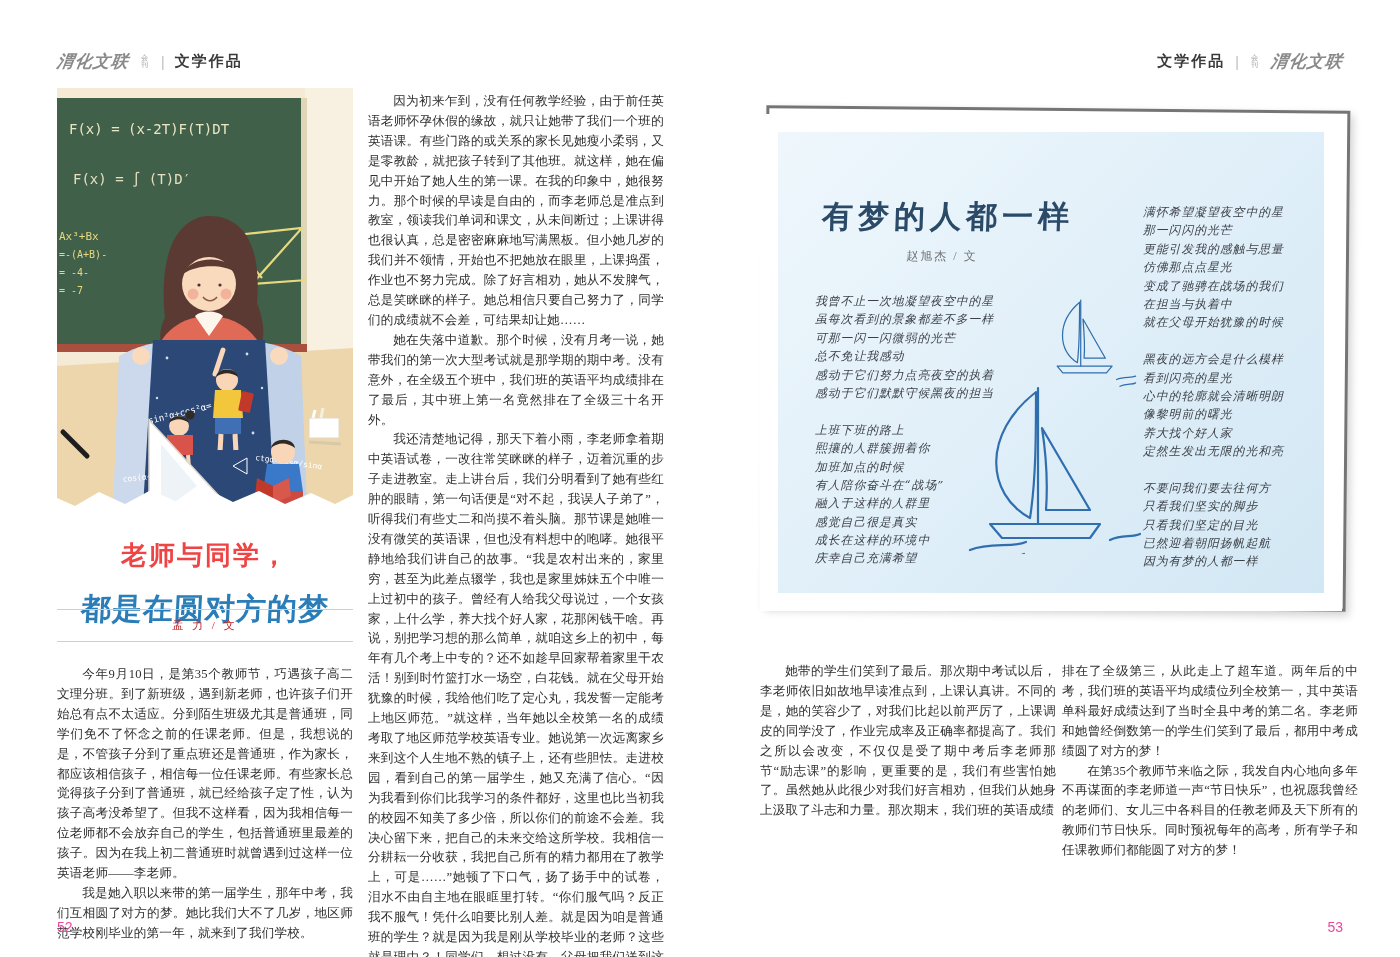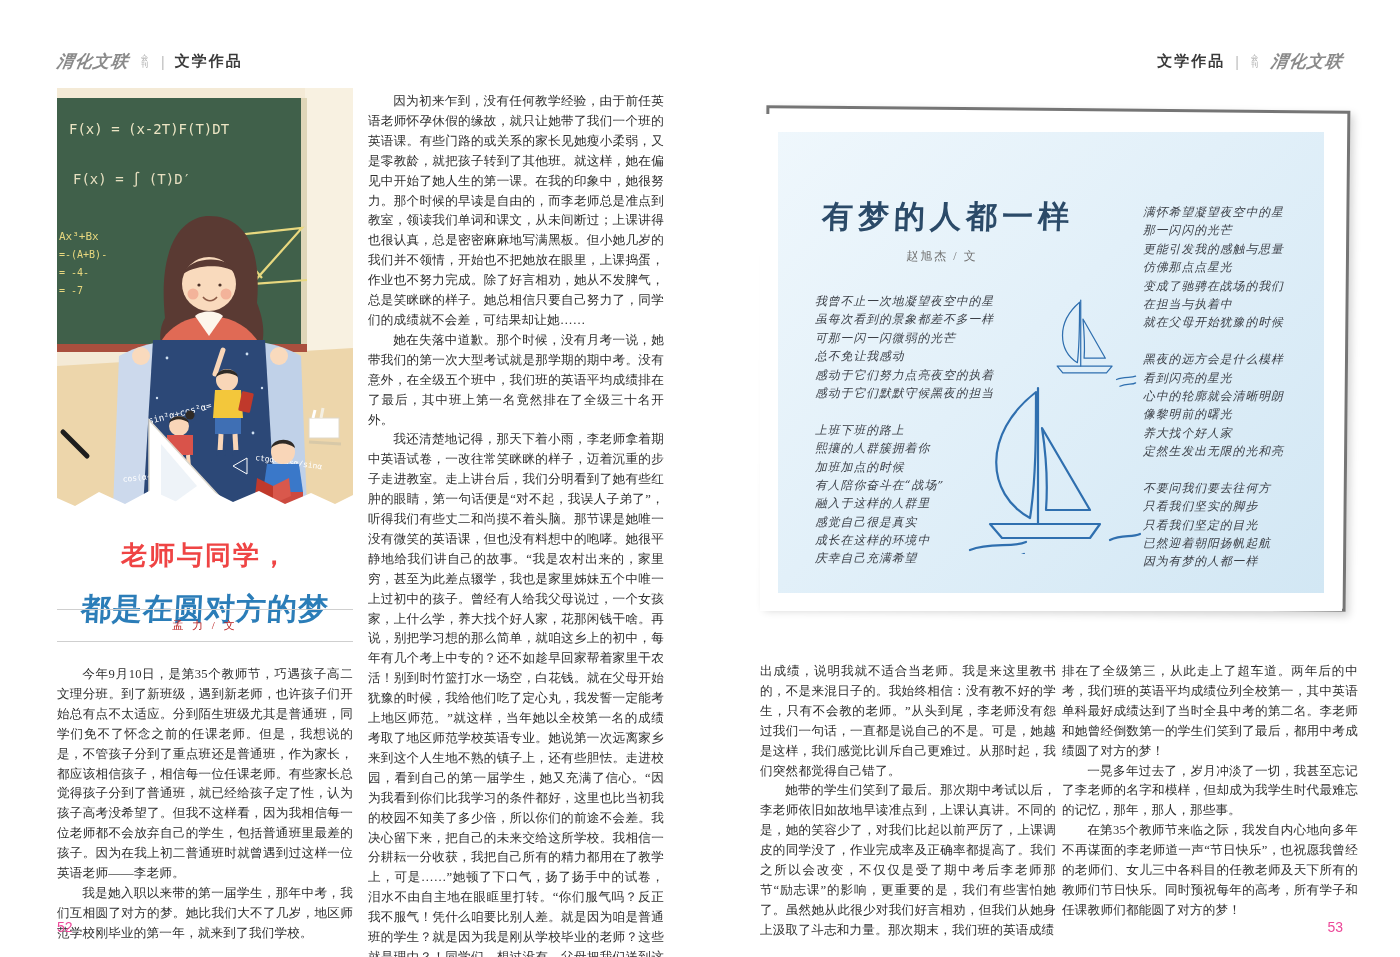--- a/index.html
+++ b/index.html
@@ -259,21 +259,19 @@
       <path d="M68 4 C14 46 18 106 62 130 C68 92 68 46 68 4 Z"></path>
       <path d="M74 40 L122 122 L78 122 C80 94 78 66 74 40 Z"></path>
       <path d="M22 136 L132 136 L122 150 L34 150 Z"></path>
       <path d="M2 162 C22 154 44 160 58 154 M8 174 C26 166 44 172 56 166"></path>
       <path d="M142 152 C154 146 164 150 172 146"></path>
     </g>
   </g>
 </svg>
 
 <div class="col" style="left:760px;top:662px;">
-    <p>出成绩，说明我就不适合当老师。我是来这里教书的，不是来混日子的。我始终相信：没有教不好的学生，只有不会教的老师。”从头到尾，李老师没有怨过我们一句话，一直都是说自己的不是。可是，她越是这样，我们感觉比训斥自己更难过。从那时起，我们突然都觉得自己错了。</p>
     <p class="indent">她带的学生们笑到了最后。那次期中考试以后，李老师依旧如故地早读准点到，上课认真讲。不同的是，她的笑容少了，对我们比起以前严厉了，上课调皮的同学没了，作业完成率及正确率都提高了。我们之所以会改变，不仅仅是受了期中考后李老师那节“励志课”的影响，更重要的是，我们有些害怕她了。虽然她从此很少对我们好言相劝，但我们从她身上汲取了斗志和力量。那次期末，我们班的英语成绩</p>
   </div>
 <div class="col" style="left:1062px;top:662px;">
     <p>排在了全级第三，从此走上了超车道。两年后的中考，我们班的英语平均成绩位列全校第一，其中英语单科最好成绩达到了当时全县中考的第二名。李老师和她曾经倒数第一的学生们笑到了最后，都用中考成绩圆了对方的梦！</p>
-    <p class="indent">一晃多年过去了，岁月冲淡了一切，我甚至忘记了李老师的名字和模样，但却成为我学生时代最难忘的记忆，那年，那人，那些事。</p>
     <p class="indent">在第35个教师节来临之际，我发自内心地向多年不再谋面的李老师道一声“节日快乐”，也祝愿我曾经的老师们、女儿三中各科目的任教老师及天下所有的教师们节日快乐。同时预祝每年的高考，所有学子和任课教师们都能圆了对方的梦！</p>
   </div>
 <div class="pagenum pn-right">53</div>
 
 </body></html>

